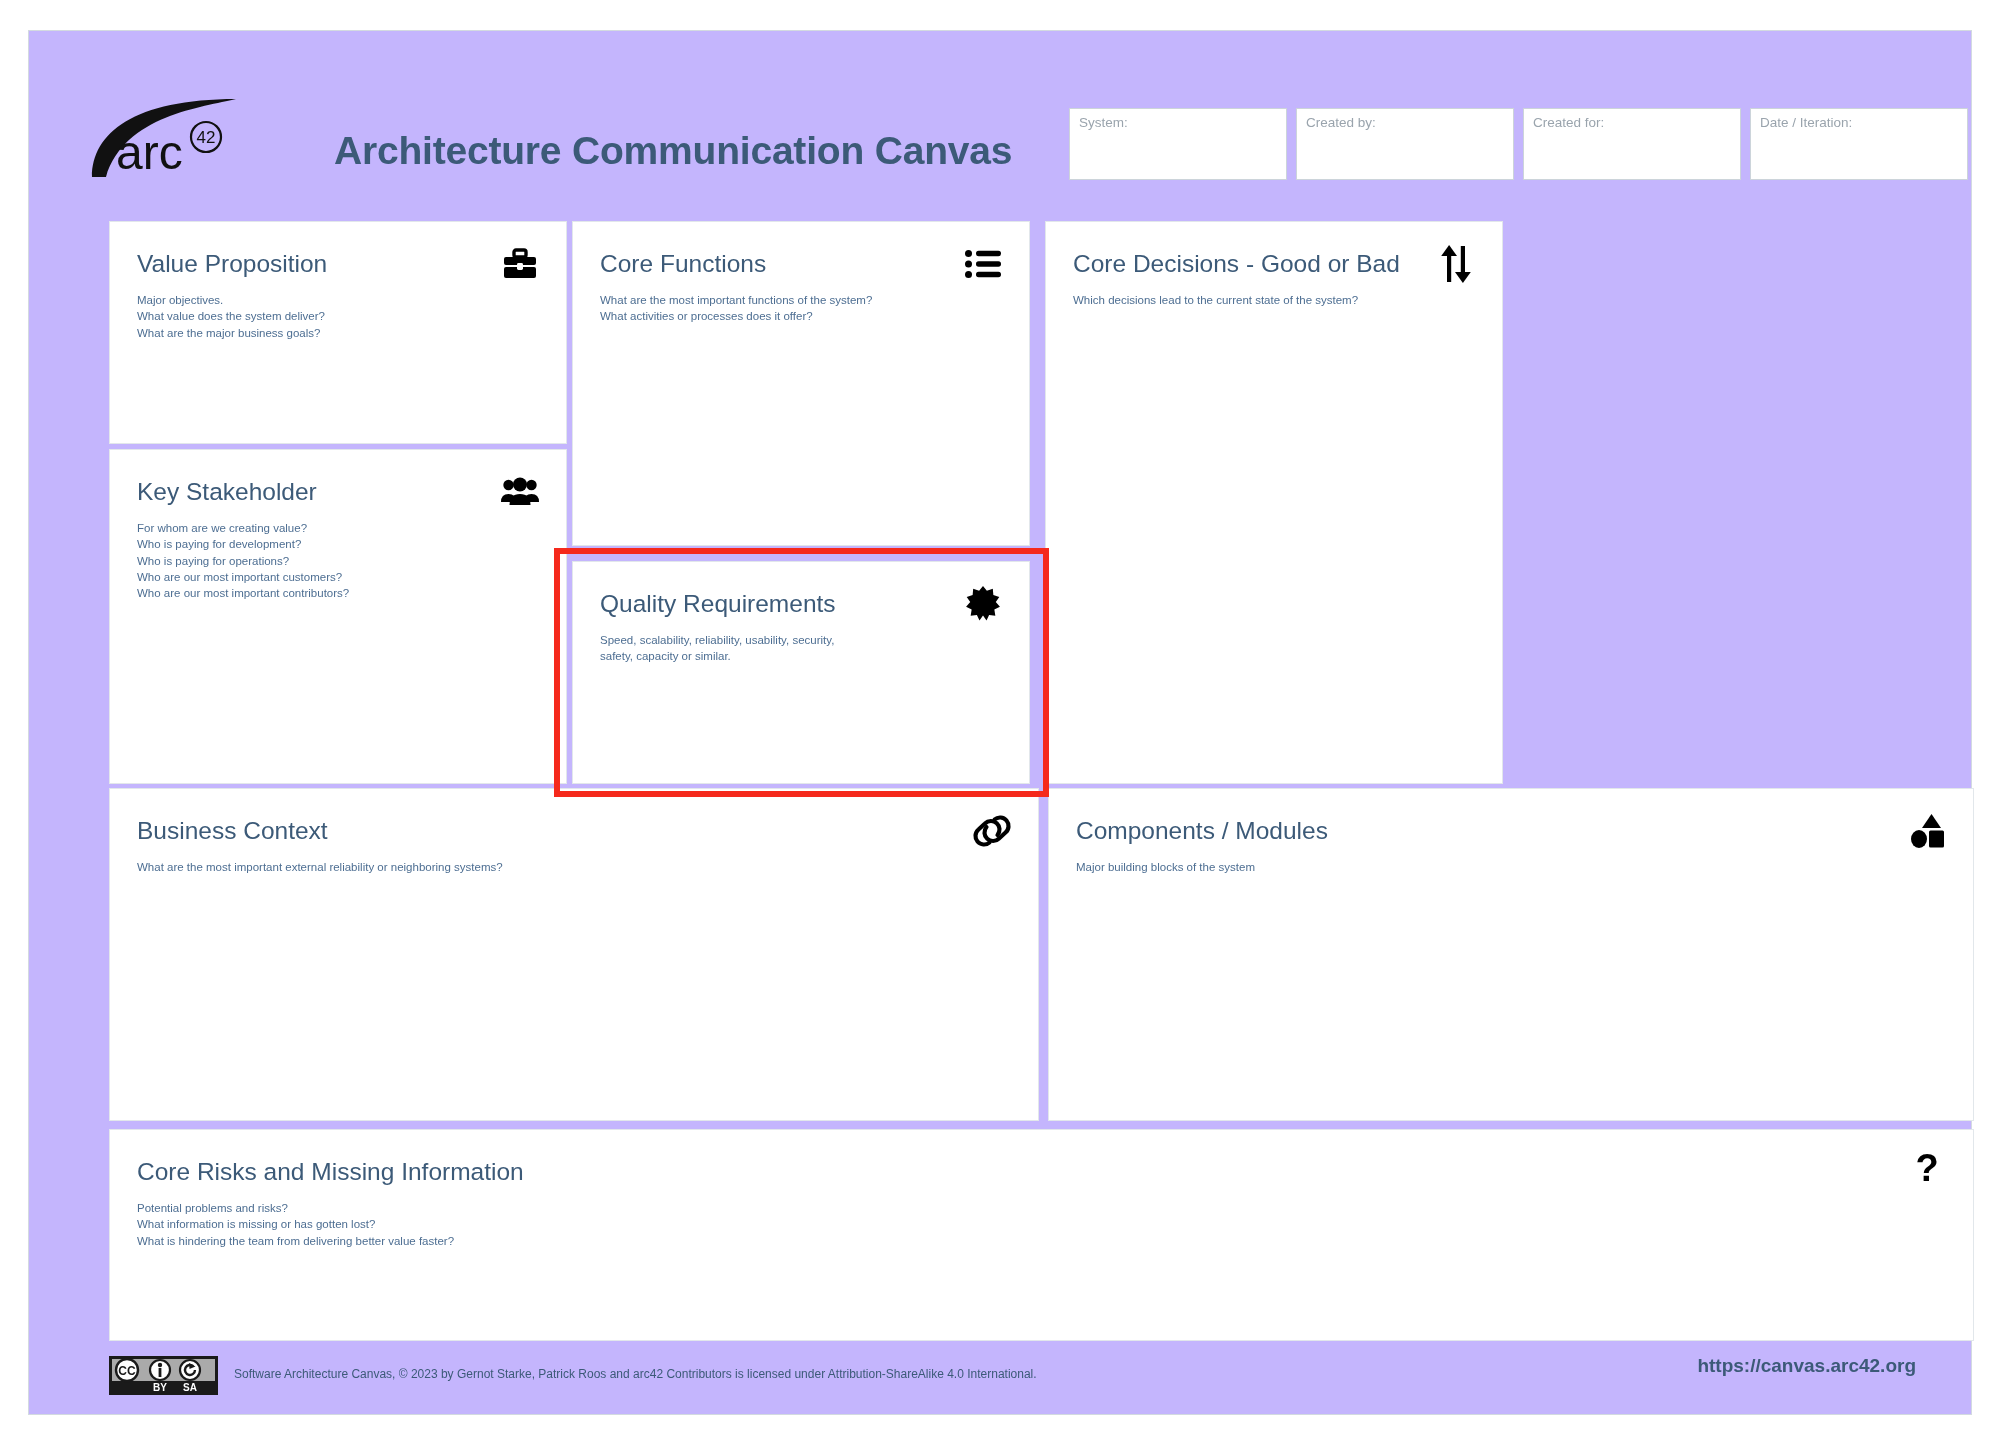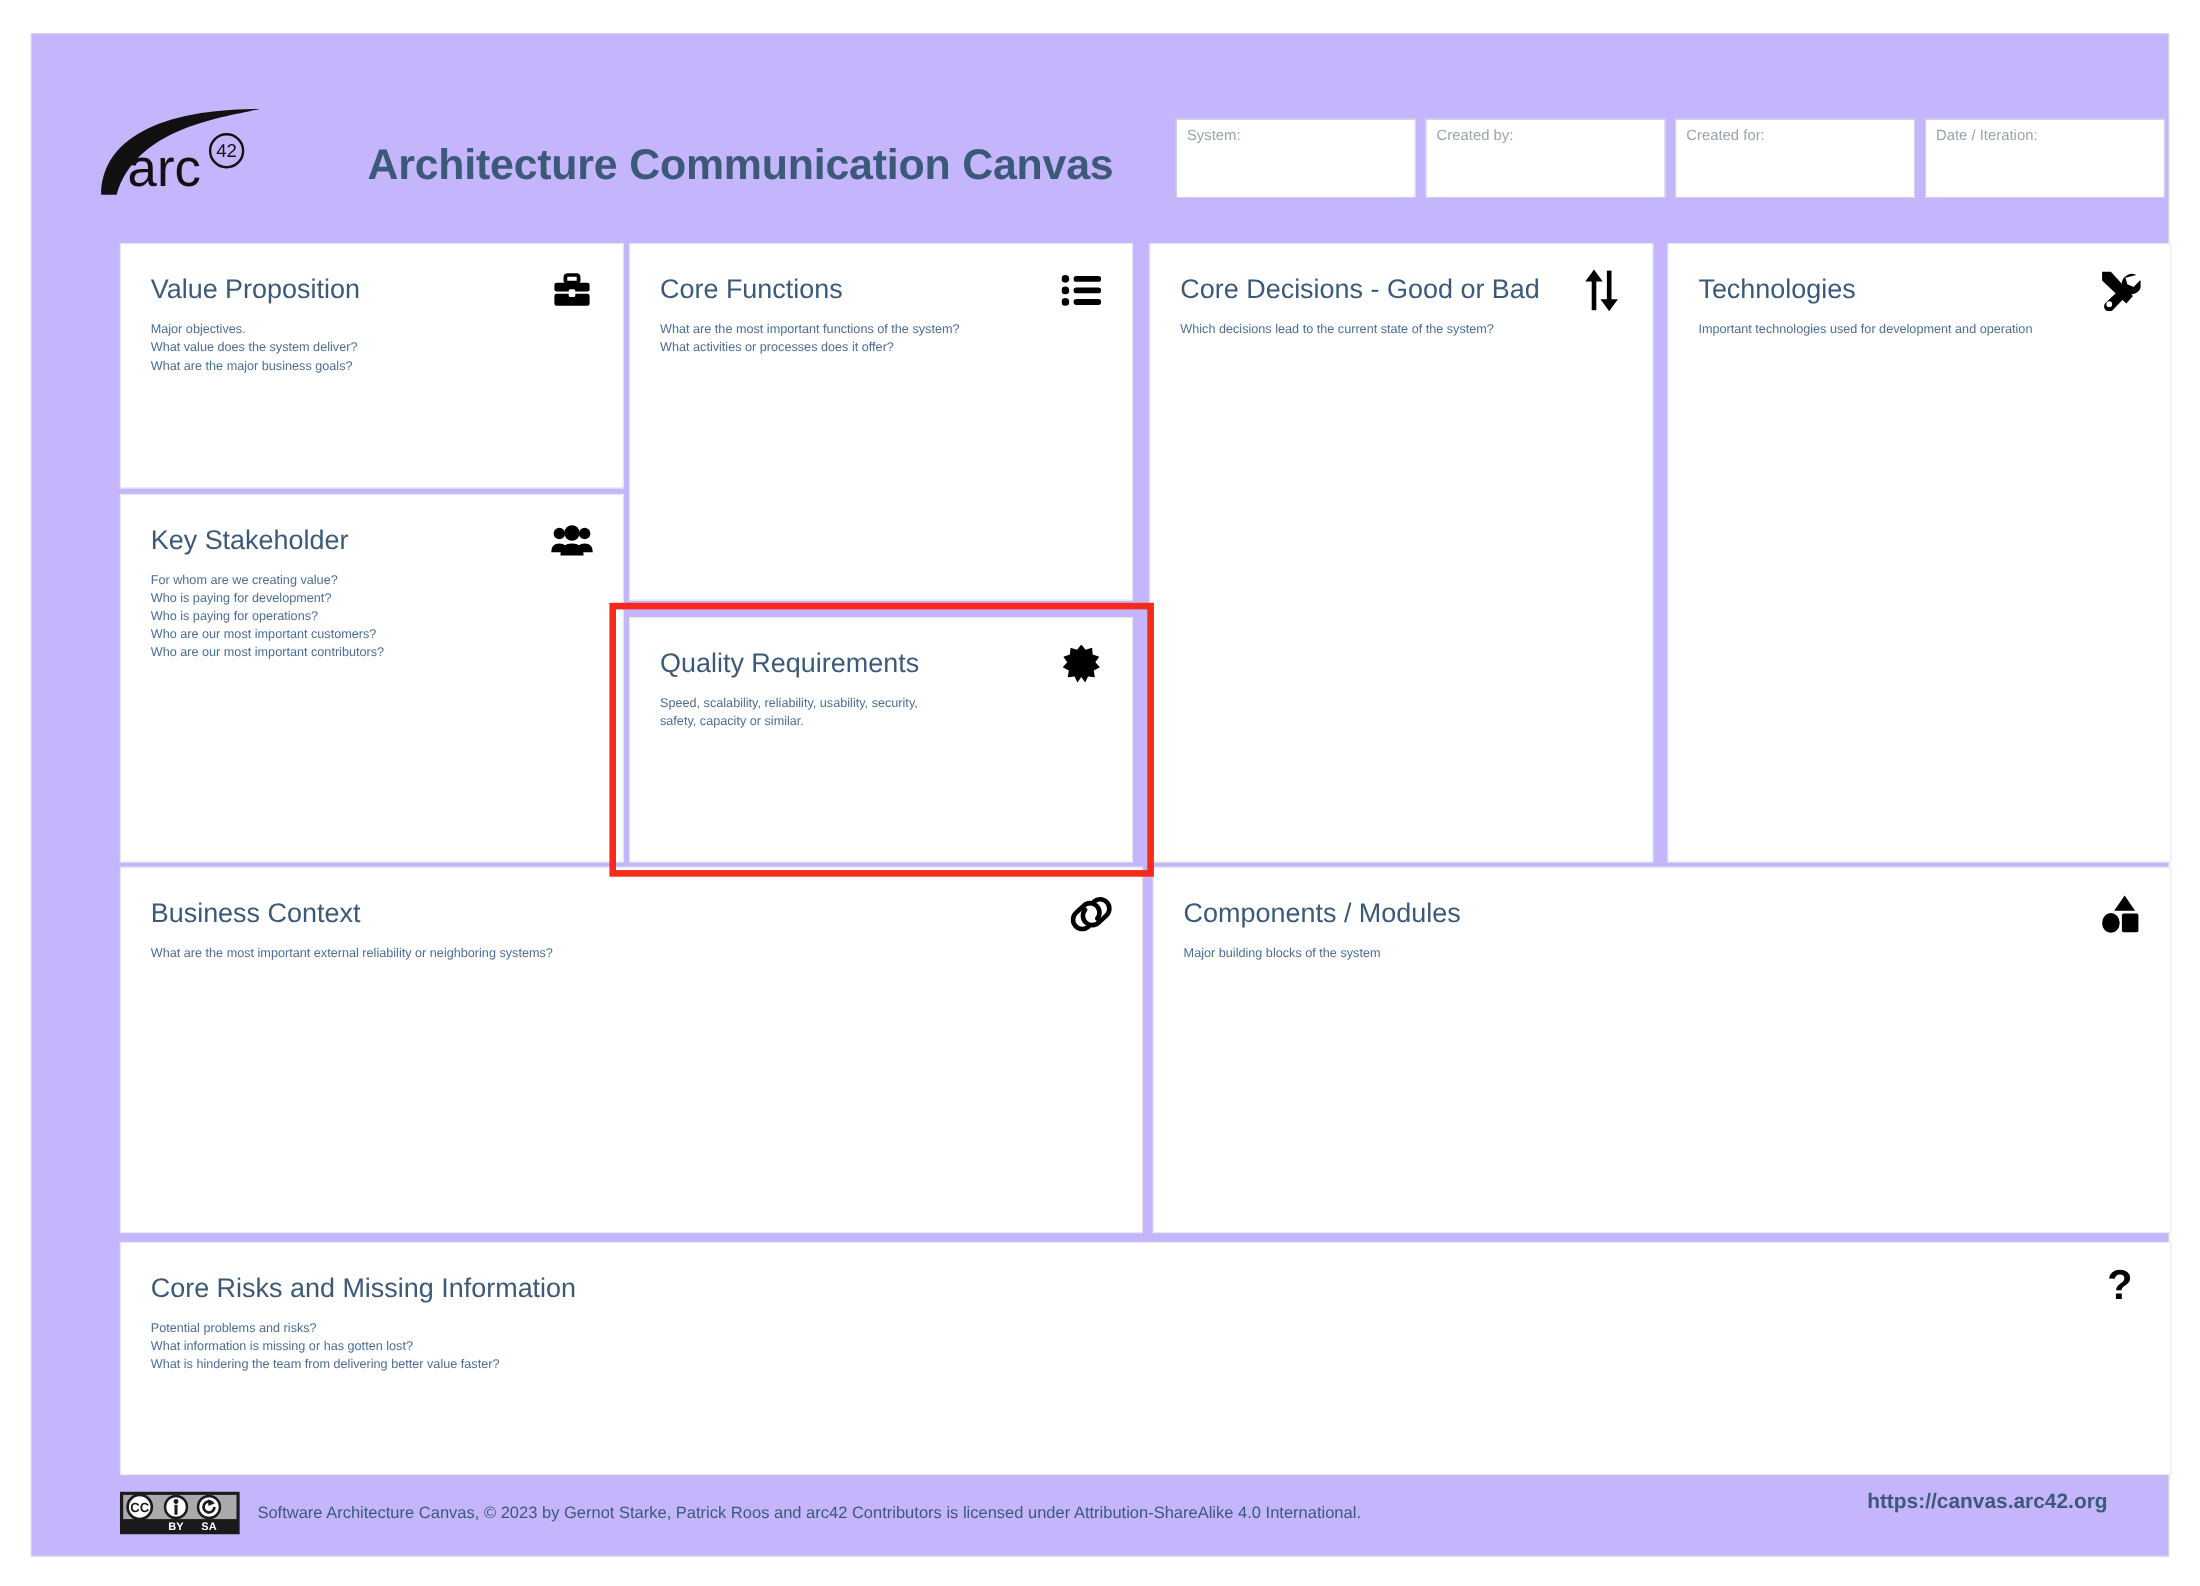--- a/index.html
+++ b/index.html
@@ -112,21 +112,21 @@
     z-index: 20;
   }
   .cc-badge {
     position: absolute;
     left: 80px; top: 1325px;
     width: 109px; height: 52px;
   }
   .license-text {
     position: absolute;
     left: 205px; top: 1336px;
-    font-size: 15px;
+    font-size: 12px;
     color: #3c5a78;
     white-space: nowrap;
   }
   .footer-url {
     position: absolute;
     right: 55px; top: 1324px;
     font-size: 19px;
     font-weight: bold;
     color: #3c5a78;
     white-space: nowrap;
@@ -236,33 +236,20 @@
         <g fill="#000">
           <rect x="8" y="7" width="4.2" height="30"></rect>
           <polygon points="10.1,0 18,11 2.2,11"></polygon>
           <rect x="21.8" y="1" width="4.2" height="30"></rect>
           <polygon points="23.9,38 31.8,27 16,27"></polygon>
         </g>
       </svg>
     </div>
   </div>
 
-  <div class="card" id="card-technologies">
-    <div class="card-title">Technologies</div>
-    <div class="card-hint">Important technologies used for development and operation</div>
-    <div class="card-icon">
-      <svg width="38" height="38" viewBox="0 0 38 38" xmlns="http://www.w3.org/2000/svg">
-        <g fill="#000">
-          <path d="M3 2 L11 2 L31 24 L25 31 L3 10 Z"></path>
-          <path d="M34 5 a9 9 0 0 0 -12.5 11 L6 30.5 a4.6 4.6 0 0 0 6.5 6.5 L27 22 a9 9 0 0 0 10.8 -12.4 L31.6 15.8 L26 13.4 L24.2 7.6 Z"></path>
-          <circle cx="9.5" cy="31.5" r="2.6" fill="#ffffff"></circle>
-        </g>
-      </svg>
-    </div>
-  </div>
 
   <div class="card" id="card-business-context">
     <div class="card-title">Business Context</div>
     <div class="card-hint">What are the most important external reliability or neighboring systems?</div>
     <div class="card-icon">
       <svg width="38" height="34" viewBox="0 0 38 34" xmlns="http://www.w3.org/2000/svg">
         <g fill="none" stroke="#000" stroke-width="4.2" stroke-linecap="round">
           <path d="M21.5 5.5 a8.5 8.5 0 0 1 11 13 L26 24.5 a8.5 8.5 0 0 1 -12.5 -11.5"></path>
           <path d="M16.5 28.5 a8.5 8.5 0 0 1 -11 -13 L12 9.5 a8.5 8.5 0 0 1 12.5 11.5"></path>
         </g>

